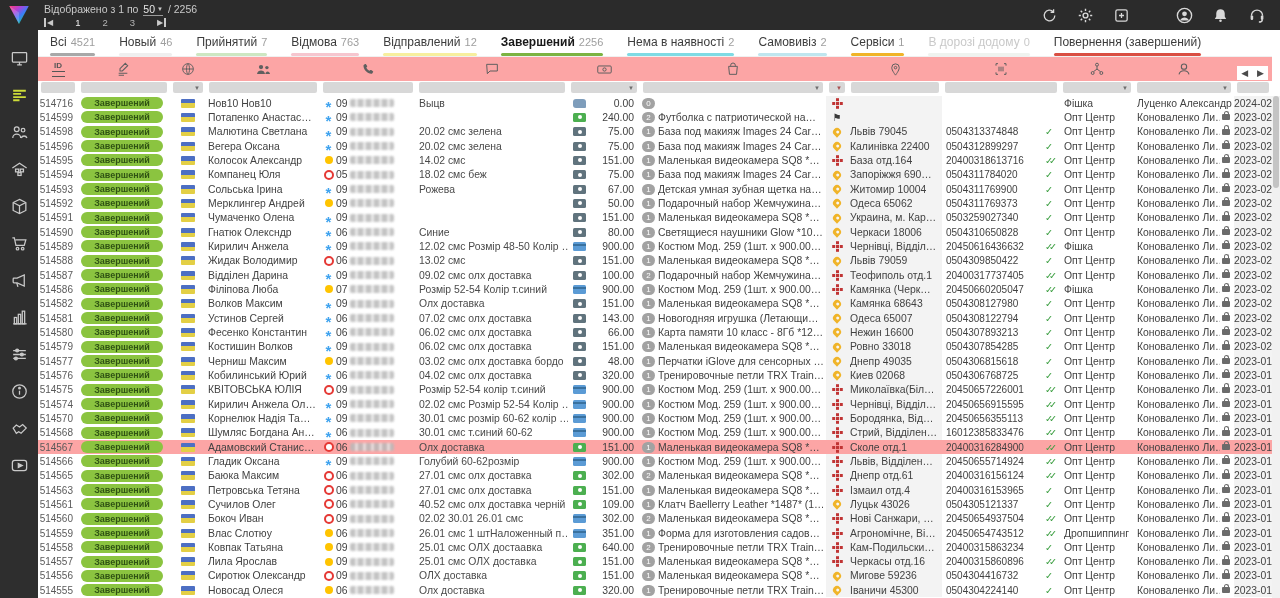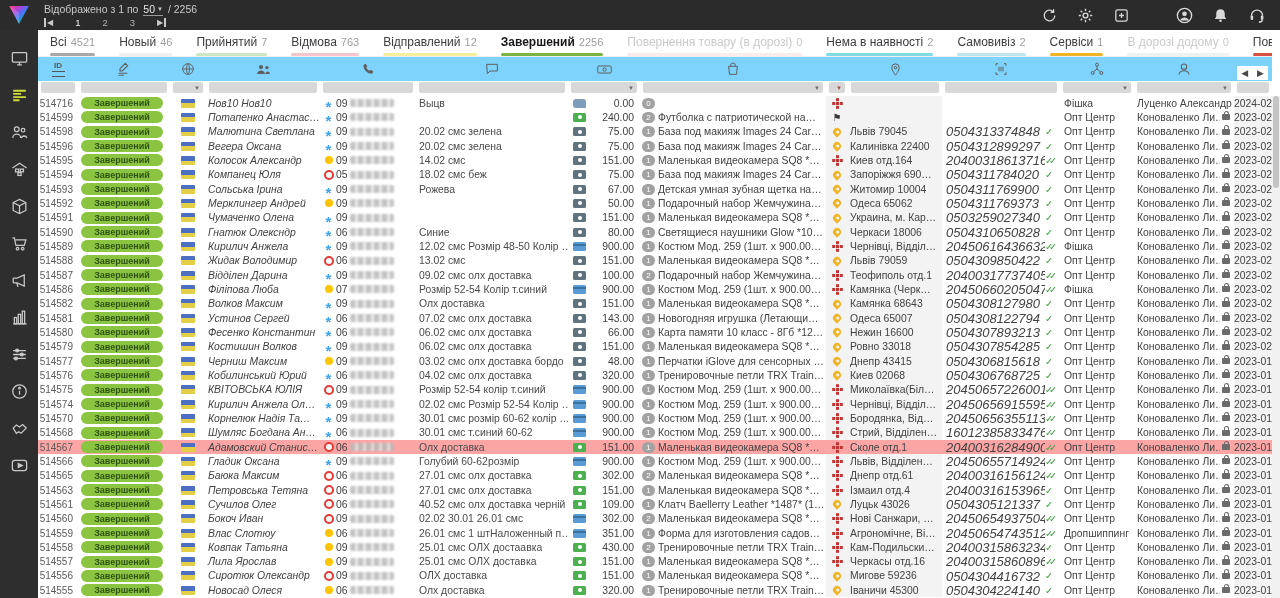--- a/index.html
+++ b/index.html
@@ -31,38 +31,38 @@
   .tab{display:inline-block;cursor:pointer;flex:0 0 auto;}
   .tab .tl{font-size:12px;color:#3c3c3c;}
   .tab .tc{font-size:11px;color:#9e9e9e;margin-left:4px;}
   .tab .bar{display:block;height:3px;border-radius:2px;margin-top:3px;}
   .tab.active .tl{font-weight:bold;color:#191919;}
   .tab.disabled .tl,.tab.disabled .tc{color:#c9c9c9;}
   .tab.disabled .bar{opacity:.5;}
   .tabnav{position:absolute;right:4px;top:36px;display:flex;gap:9px;z-index:5;background:#fff;padding:2px 4px;}
   .tnav{font-size:9px;color:#4a4a4a;cursor:pointer;}
   
-  .hrow{display:grid;grid-template-columns:var(--cols);height:24px;align-items:center;background:#7dd3fc;}
+  .hrow{display:grid;grid-template-columns:var(--cols);height:24px;align-items:center;background:#fca5a5;}
   .hc{display:flex;align-items:center;justify-content:center;height:100%;cursor:pointer;}
   .hid{font-size:8px;font-weight:bold;color:#555;line-height:7px;text-align:center;}
   .hid::after{content:"";display:block;height:4px;border-top:1px solid #555;border-bottom:1px solid #555;margin-top:2px;width:13px;}
   .frow{display:grid;grid-template-columns:var(--cols);height:15px;background:#fff;}
   .fc{padding:1px 1px;}
   .fbox{height:11px;background:#d8d8d8;border-radius:2px;margin:0 2px;position:relative;cursor:text;}
   .fbox.arr::after{content:"▼";font-size:6px;color:#6e6e6e;position:absolute;right:3px;top:2.5px;}
   .fbox.arr-red::after{color:#a85050;}
   
   .tbody{background:#fff;}
   .trow{display:grid;grid-template-columns:var(--cols);height:14.34px;align-items:center;font-size:10.4px;color:#424242;cursor:pointer;}
   .c{overflow:hidden;white-space:nowrap;height:100%;display:flex;align-items:center;box-sizing:border-box;}
   .c-id{justify-content:flex-end;padding-right:5px;color:#5a5a5a;font-size:10px;}
   .pill{flex:1;margin:1px 7px 1px 3px;background:#8bc440;color:#2f5313;border-radius:7px;font-size:9px;font-weight:bold;text-align:center;line-height:12px;height:12px;}
   .c-fl{justify-content:center;}
   .uaflag{width:14px;height:9px;background:linear-gradient(#4d6fc3 0 50%,#e3cf45 50% 100%);border-radius:1px;}
-  .c-nm{padding-left:2px;font-style:italic;}
+  .c-nm{padding-left:2px;}
   .c-ph{padding-left:2px;}
   .op{width:13px;display:inline-flex;justify-content:center;align-items:center;flex:0 0 13px;}
   .op-kyivstar::before{content:"*";color:#3fa3ef;font-weight:bold;font-size:15px;line-height:4px;position:relative;top:4px;}
   .op-lifecell::before{content:"";width:8px;height:8px;background:#ffc400;border-radius:50%;display:block;}
   .op-vodafone::before{content:"";width:6px;height:6px;border:2px solid #e53935;border-radius:50%;display:block;background:#fff;box-sizing:content-box;}
   .pfx{margin-left:1px;}
   .pblur{display:inline-block;width:44px;height:8px;margin-left:2px;border-radius:2px;background:repeating-linear-gradient(90deg,#b9b9b9 0 5px,#e4e4e4 5px 8px);filter:blur(1.3px);opacity:.85;}
   .c-cm{padding-left:3px;color:#4a4a4a;}
   .c-pa{justify-content:space-between;padding:0 6px 0 5px;}
   .pay{width:13px;height:9px;border-radius:1.5px;display:inline-block;position:relative;flex:0 0 13px;}
@@ -78,21 +78,21 @@
   .c-di,.c-ci,.c-dt{background:#f3f3f3;}
   .c-di{justify-content:center;}
   .dico{display:inline-block;}
   .d-nova{width:8px;height:8px;background:#f0b429;border-radius:50% 50% 50% 0;transform:rotate(-45deg);position:relative;}
   .d-nova::after{content:"";position:absolute;width:3px;height:3px;background:#f7f7f7;border-radius:50%;top:2.5px;left:2.5px;}
   .d-ukrposhta{position:relative;width:11px;height:11px;}
   .d-ukrposhta::before{content:"";position:absolute;left:4px;top:4px;width:3px;height:3px;background:#c03434;box-shadow:0 -3.8px #c03434,0 3.8px #c03434,-3.8px 0 #c03434,3.8px 0 #c03434;}
   .d-flag::before{content:"⚑";color:#3a3a3a;font-size:10px;}
   .c-ci{padding-left:2px;}
   .c-tt{padding-left:4px;}
-  .tnum{flex:1;overflow:hidden;font-size:13px;font-style:italic;}
+  .tnum{flex:1;overflow:hidden;font-size:10px;}
   .chk{flex:0 0 15px;font-size:9.5px;}
   .chk-one::before{content:"✓";color:#3fa044;font-weight:bold;}
   .chk-two::before{content:"✓✓";color:#3fa044;font-weight:bold;letter-spacing:-4px;}
   .c-chn{padding-left:4px;}
   .c-mg{padding-left:3px;}
   .mtxt{flex:1;overflow:hidden;}
   .lck{position:relative;width:8px;height:6px;background:#6b6b6b;border-radius:1px;display:inline-block;margin:0 4px 0 2px;flex:0 0 8px;}
   .lck::before{content:"";position:absolute;top:-3.5px;left:1.5px;width:5px;height:4px;border:1.3px solid #6b6b6b;border-bottom:none;border-radius:3px 3px 0 0;box-sizing:border-box;}
   .trow.sel .c{background:#fca5a5;}
   
@@ -263,21 +263,20 @@
   </div>
 
   <div class="main">
     <div class="tabbar">
         <div class="tab normal"><span class="tl">Всі</span><span class="tc">4521</span><span class="bar" style="background: rgb(168, 168, 168);"></span></div>
         <div class="tab normal"><span class="tl">Новый</span><span class="tc">46</span><span class="bar" style="background: rgb(239, 239, 239);"></span></div>
         <div class="tab normal"><span class="tl">Прийнятий</span><span class="tc">7</span><span class="bar" style="background: rgb(205, 231, 194);"></span></div>
         <div class="tab normal"><span class="tl">Відмова</span><span class="tc">763</span><span class="bar" style="background: rgb(246, 198, 207);"></span></div>
         <div class="tab normal"><span class="tl">Відправлений</span><span class="tc">12</span><span class="bar" style="background: rgb(247, 239, 158);"></span></div>
         <div class="tab active"><span class="tl">Завершений</span><span class="tc">2256</span><span class="bar" style="background: rgb(124, 179, 66);"></span></div>
-        <div class="tab disabled"><span class="tl">Повернення товару (в дорозі)</span><span class="tc">0</span><span class="bar" style="background: rgb(243, 217, 220);"></span></div>
         <div class="tab normal"><span class="tl">Нема в наявності</span><span class="tc">2</span><span class="bar" style="background: rgb(127, 219, 228);"></span></div>
         <div class="tab normal"><span class="tl">Самовивіз</span><span class="tc">2</span><span class="bar" style="background: rgb(191, 230, 239);"></span></div>
         <div class="tab normal"><span class="tl">Сервіси</span><span class="tc">1</span><span class="bar" style="background: rgb(240, 180, 41);"></span></div>
         <div class="tab disabled"><span class="tl">В дорозі додому</span><span class="tc">0</span><span class="bar" style="background: rgb(223, 232, 223);"></span></div>
         <div class="tab normal"><span class="tl">Повернення (завершений)</span><span class="bar" style="background: rgb(217, 79, 67);"></span></div>
       </div>
 
     <div class="hrow">
       <div class="hc">
           <span class="hid">ID</span>
@@ -574,21 +573,21 @@
             <span class="pay pay-cod"></span>
             <span class="amt">151.00</span>
           </div>
     <div class="c c-pr">
             <span class="qty">1</span>
             <span class="ptxt">Маленькая видеокамера SQ8 *…</span>
           </div>
     <div class="c c-di">
             <span class="dico d-ukrposhta"></span>
           </div>
-    <div class="c c-ci">Киев отд.164</div>
+    <div class="c c-ci">База отд.164</div>
     <div class="c c-tt">
             <span class="tnum">20400318613716</span>
             <span class="chk chk-two"></span>
           </div>
     <div class="c c-chn">Опт Центр</div>
     <div class="c c-mg">
             <span class="mtxt">Коноваленко Ли…</span>
             <span class="lck"></span>
           </div>
     <div class="c c-dt">2023-02</div>
@@ -1120,21 +1119,21 @@
             <span class="pay pay-cod"></span>
             <span class="amt">48.00</span>
           </div>
     <div class="c c-pr">
             <span class="qty">1</span>
             <span class="ptxt">Перчатки iGlove для сенсорных …</span>
           </div>
     <div class="c c-di">
             <span class="dico d-nova"></span>
           </div>
-    <div class="c c-ci">Днепр 43415</div>
+    <div class="c c-ci">Днепр 49035</div>
     <div class="c c-tt">
             <span class="tnum">0504306815618</span>
             <span class="chk chk-one"></span>
           </div>
     <div class="c c-chn">Опт Центр</div>
     <div class="c c-mg">
             <span class="mtxt">Коноваленко Ли…</span>
             <span class="lck"></span>
           </div>
     <div class="c c-dt">2023-01</div>
@@ -1618,21 +1617,21 @@
           </div>
     <div class="c c-nm">Ковпак Татьяна</div>
     <div class="c c-ph">
             <span class="op op-lifecell"></span>
             <span class="pfx">09</span>
             <span class="pblur"></span>
           </div>
     <div class="c c-cm">25.01 смс ОЛХ достаавка</div>
     <div class="c c-pa">
             <span class="pay pay-cash"></span>
-            <span class="amt">430.00</span>
+            <span class="amt">640.00</span>
           </div>
     <div class="c c-pr">
             <span class="qty">2</span>
             <span class="ptxt">Тренировочные петли TRX Train…</span>
           </div>
     <div class="c c-di">
             <span class="dico d-ukrposhta"></span>
           </div>
     <div class="c c-ci">Кам-Подильски…</div>
     <div class="c c-tt">

